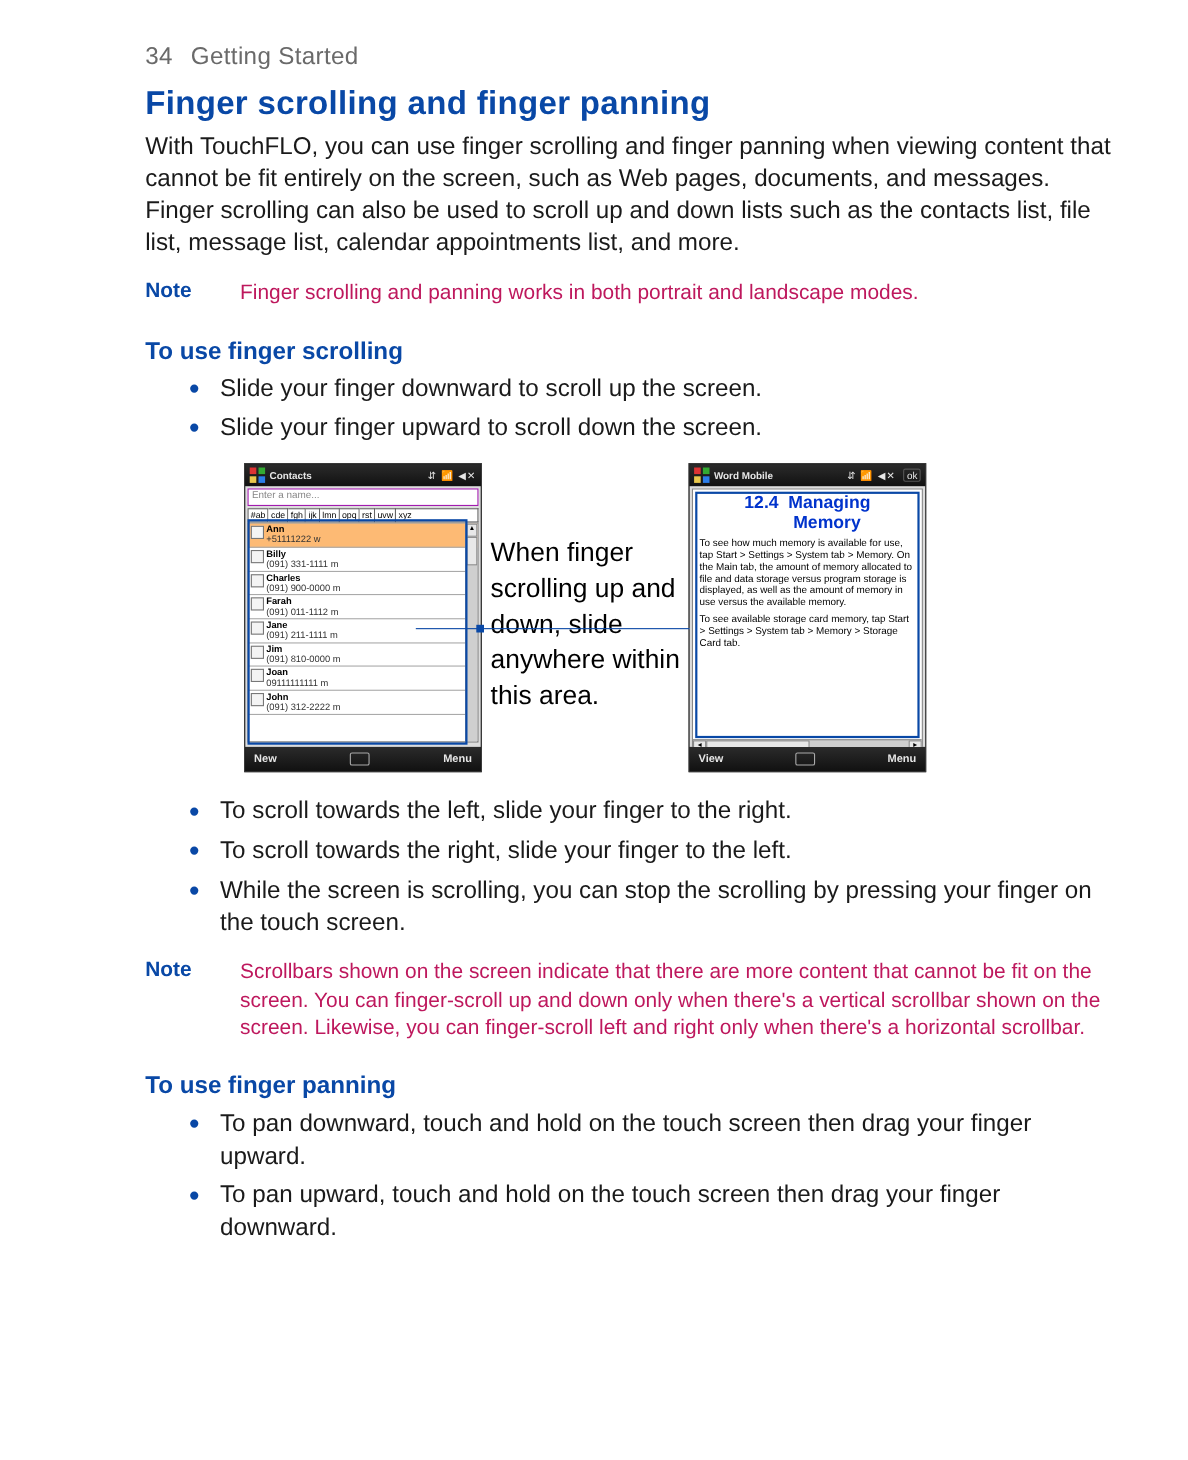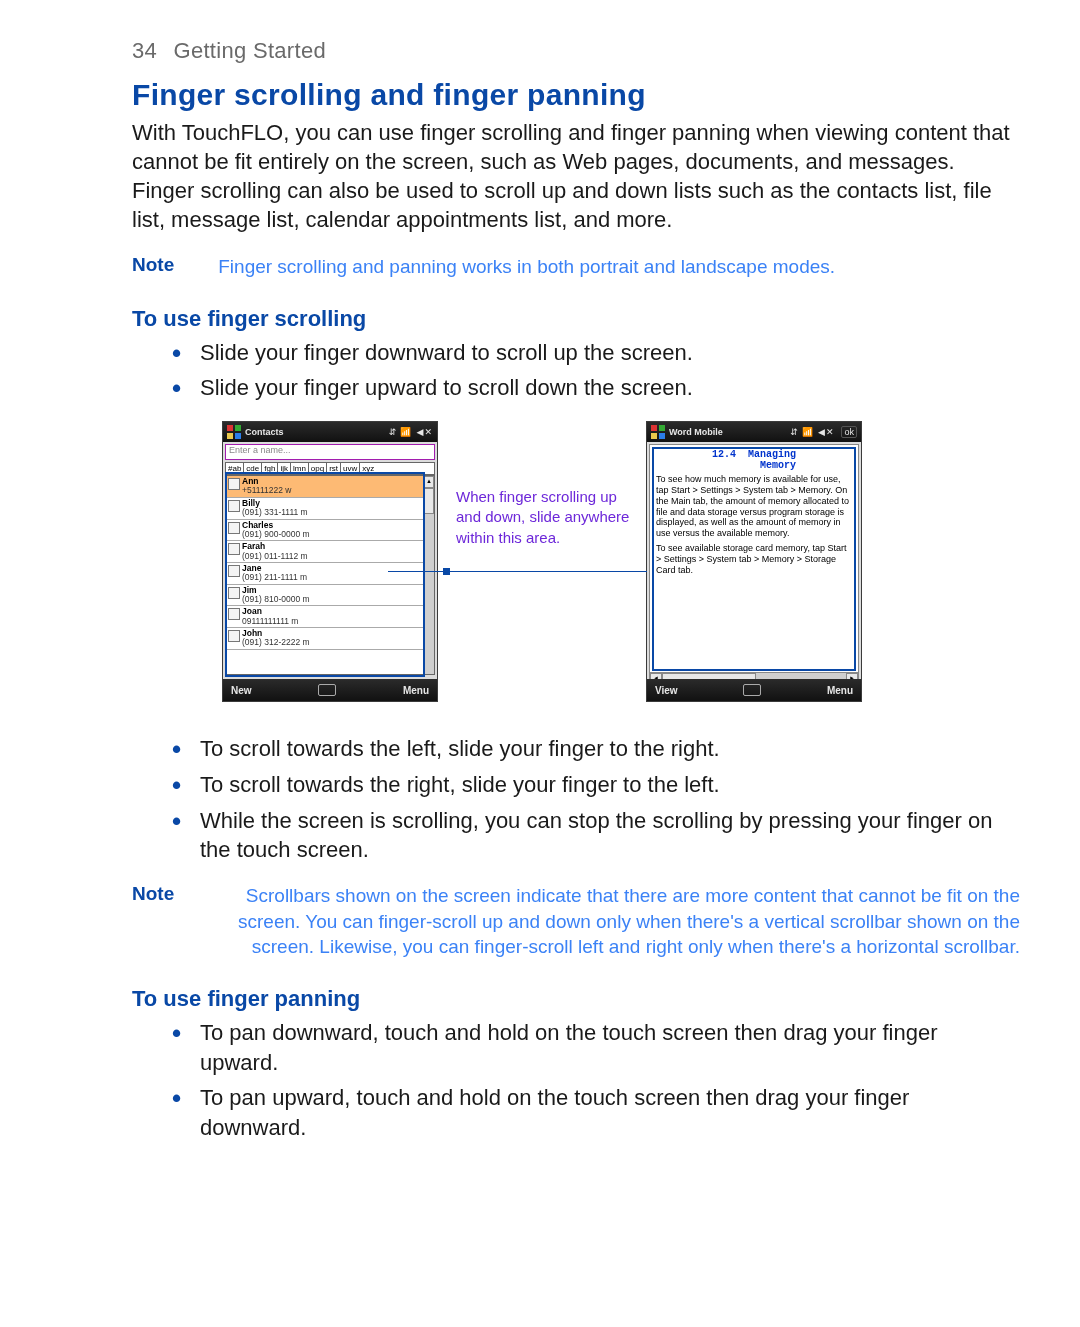--- a/index.html
+++ b/index.html
@@ -3,26 +3,26 @@
 <meta charset="utf-8">
 <style>
 html,body{margin:0;padding:0;background:#fff;color:#1a1a1a;font-family:"Segoe UI",Arial,sans-serif;}
 .page{width:1080px;min-height:1327px;margin:0 auto;padding:38px 60px 40px 132px;box-sizing:border-box;position:relative;}
 .running-head{font-size:22px;color:#6a6a6a;letter-spacing:.3px;margin:0 0 14px 0;}
 .running-head .pg{margin-right:10px;}
 h1{font-size:30px;font-weight:700;color:#0948a6;margin:12px 0 6px 0;letter-spacing:.3px;}
 p.body{font-size:22px;line-height:1.32;margin:0 0 20px 0;}
 .note-row{display:flex;gap:44px;margin:0 0 26px 0;}
 .note-label{font-size:19px;font-weight:700;color:#0948a6;white-space:nowrap;}
-.note-text{font-size:19px;color:#3b82f6;line-height:1.35;text-align:right;}
+.note-text{font-size:19px;color:#be185d;line-height:1.35;}
 h2.sub{font-size:22px;font-weight:700;color:#0948a6;margin:0 0 6px 0;}
 ul.dots{list-style:none;padding:0;margin:0 0 18px 0;}
 ul.dots>li{position:relative;padding-left:68px;font-size:22px;line-height:1.35;margin:0 0 6px 0;}
 ul.dots>li::before{content:"•";color:#0948a6;font-weight:700;font-size:26px;position:absolute;left:40px;top:-2px;}
-.figure-row{display:flex;align-items:flex-start;gap:10px;margin:6px 0 32px 90px;}
+.figure-row{display:flex;align-items:flex-start;margin:6px 0 20px 90px;}
 .phone{width:214px;height:279px;background:#0c0c0c;border:1px solid #3b3b3b;color:#000;font-family:Tahoma,Arial,sans-serif;font-size:9px;display:flex;flex-direction:column;}
 .phone .titlebar{height:20px;background:linear-gradient(#2b2b2b,#111);display:flex;align-items:center;color:#e6e6e6;padding:0 4px;gap:4px;}
 .win-flag{width:14px;height:14px;display:inline-block;position:relative;}
 .win-flag::before{content:"";position:absolute;left:0;top:0;width:6px;height:6px;background:#d33;}
 .win-flag::after{content:"";position:absolute;right:0;bottom:0;width:6px;height:6px;background:#2b7de9;}
 .win-flag span::before{content:"";position:absolute;right:0;top:0;width:6px;height:6px;background:#3a3;}
 .win-flag span::after{content:"";position:absolute;left:0;bottom:0;width:6px;height:6px;background:#e9c84c;}
 .phone .titlebar .title{flex:1;font-weight:700;}
 .phone .titlebar .icons{letter-spacing:1px;}
 .phone .titlebar .okbtn{border:1px solid #555;border-radius:2px;padding:0 2px;margin-left:3px;}
@@ -39,26 +39,26 @@
 .contact-list .row{border-bottom:1px solid #aaa;padding:1px 10px 1px 16px;position:relative;line-height:1.1;font-size:8.5px;}
 .contact-list .row .ic{position:absolute;left:2px;top:2px;width:10px;height:10px;border:1px solid #777;background:#f4f4f4;}
 .contact-list .row .name{font-weight:700;}
 .contact-list .row .num{color:#333;}
 .contact-list .row.selected{background:#fdba74;color:#000;}
 .contact-list .scrolltrack{position:absolute;right:0;top:0;bottom:0;width:10px;background:#cfcfcf;border-left:1px solid #888;}
 .contact-list .scrolltrack .arrow{height:10px;background:#e8e8e8;border:1px solid #888;font-size:7px;line-height:8px;text-align:center;}
 .contact-list .scrolltrack .thumb{height:24px;background:#e8e8e8;border:1px solid #888;margin-top:0;}
 .blue-frame{position:absolute;border:2px solid #0948a6;pointer-events:none;}
 
-.mid-cap{width:180px;font-size:15px;line-height:1.35;padding:66px 0 0 8px;color:#6d28d9;position:relative;}
+.mid-cap{width:180px;font-size:24px;line-height:1.35;padding:66px 0 0 8px;color:#000000;position:relative;}
 .mid-line{position:absolute;top:150px;left:-60px;width:300px;border-top:1px solid #0948a6;}
 .mid-line::before{content:"";position:absolute;left:55px;top:-4px;width:7px;height:7px;background:#0948a6;}
 
 .doc-area{background:#fff;margin:2px;height:230px;position:relative;border:1px solid #888;padding:4px 6px 4px 6px;overflow:hidden;}
-.doc-area h3{margin:0 0 3px 0;font-size:10px;font-weight:700;color:#0033cc;text-align:center;white-space:pre;font-family:Liberation Mono, monospace;}
+.doc-area h3{margin:0 0 3px 0;font-size:16px;font-weight:700;color:#0033cc;text-align:center;white-space:pre;}
 .doc-area p{margin:0 0 4px 0;font-size:9px;line-height:1.2;}
 .doc-area .hscroll{position:absolute;left:0;right:0;bottom:0;height:10px;background:#cfcfcf;border-top:1px solid #888;display:flex;}
 .doc-area .hscroll .ar{width:10px;background:#e8e8e8;border:1px solid #888;font-size:7px;line-height:8px;text-align:center;}
 .doc-area .hscroll .tr{flex:1;position:relative;}
 .doc-area .hscroll .th{position:absolute;left:0;width:50%;top:0;bottom:0;background:#e8e8e8;border:1px solid #888;}
 </style>
 </head>
 <body>
 
 <div class="page">

